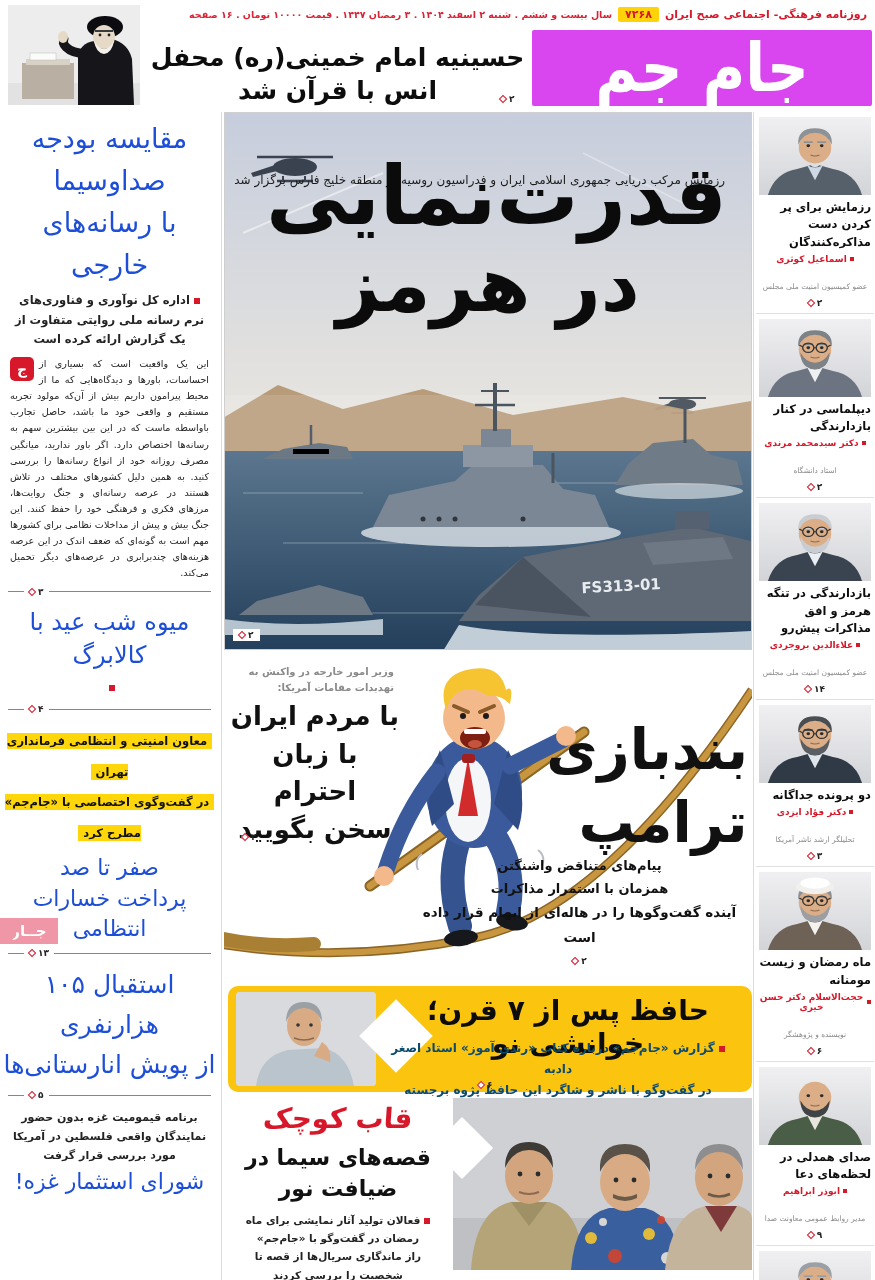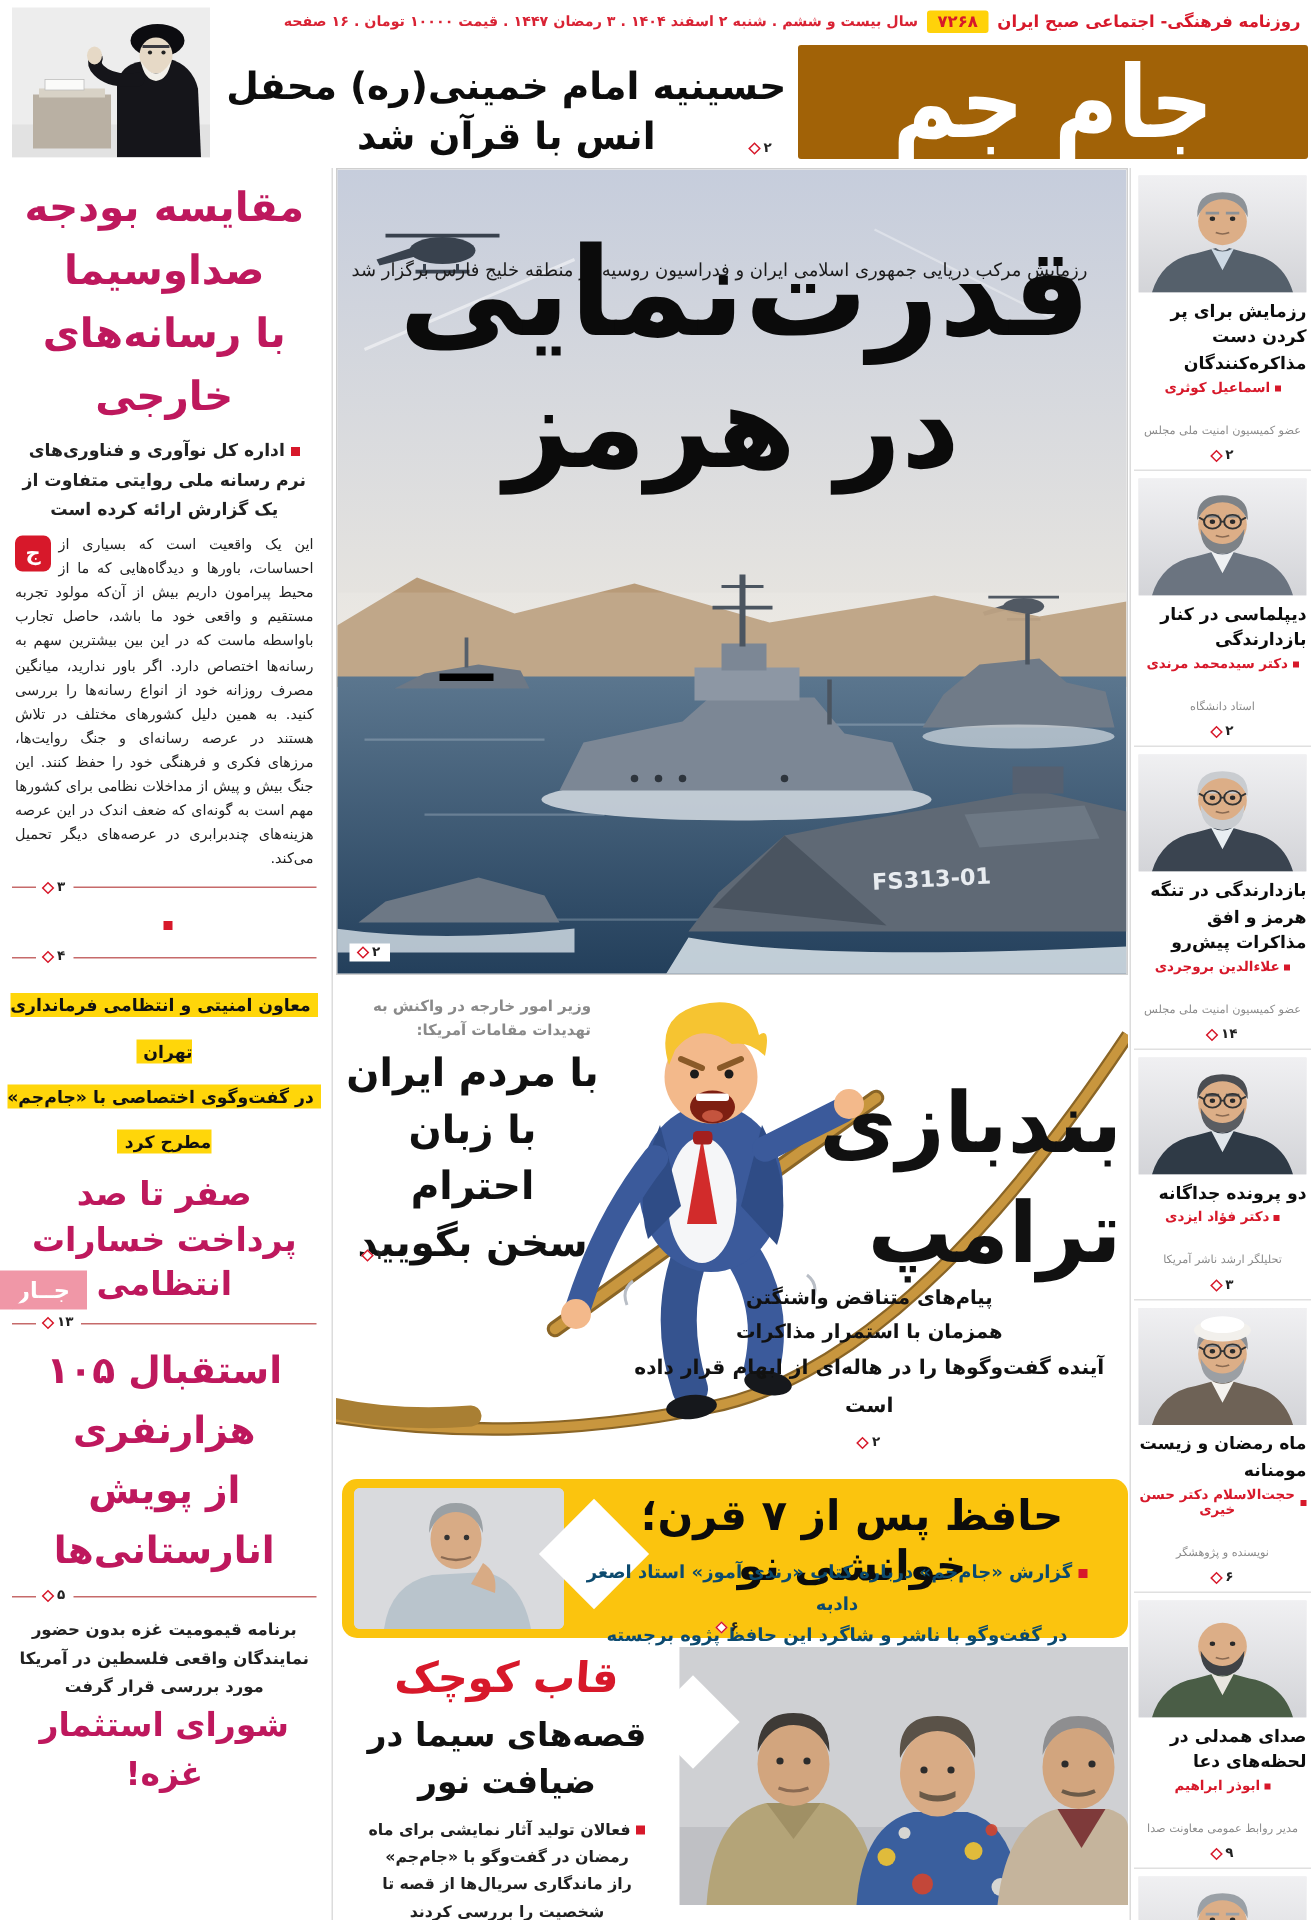--- a/index.html
+++ b/index.html
@@ -8,36 +8,36 @@
   
   .topline{position:absolute;top:7px;left:8px;right:8px;display:flex;justify-content:flex-start;
            align-items:center;gap:6px;font-size:9.5px;color:#d7182a;}
   .tagline{font-weight:bold;font-size:11px;}
   .issue-badge{background:#ffd20a;color:#d7182a;font-weight:bold;padding:1px 7px;border-radius:2px;font-size:11px;}
   .dateline{font-size:9.5px;font-weight:bold;opacity:.95;}
   .khamenei{position:absolute;top:5px;left:8px;width:132px;height:100px;background:#efefef;overflow:hidden;}
   .mast-headline{position:absolute;top:42px;left:150px;width:375px;font-size:25px;font-weight:bold;
                  text-align:center;line-height:1.3;color:#0d0d0d;}
   .mast-marker{position:absolute;top:94px;left:500px;}
-  .logo{position:absolute;top:30px;right:3px;width:340px;height:76px;background:#a16207;
+  .logo{position:absolute;top:30px;right:3px;width:340px;height:76px;background:#d946ef;
         display:flex;align-items:center;justify-content:center;border-radius:2px;}
   .logo span{color:#fff;font-size:58px;font-weight:bold;letter-spacing:-3px;transform:scaleY(1.15);}
   
   .vline{position:absolute;top:112px;bottom:0;width:1px;background:#dcdcdc;}
   
   .pgm{display:inline-flex;align-items:center;gap:3px;font-size:9px;color:#222;font-weight:bold;direction:rtl;}
   .pgm b{font-weight:bold;}
   .dmd{width:4px;height:4px;border:1.3px solid #d7182a;transform:rotate(45deg);display:inline-block;background:#fff;}
   .rulerow{display:flex;align-items:center;gap:5px;margin:5px 8px;}
   .rulerow .ln{height:1px;background:#c66a6a;}
   .rulerow .long{flex:1;} .rulerow .short{width:16px;}
   .rb{width:6px;height:6px;background:#d7182a;display:inline-block;margin-left:4px;flex:none;}
   
   .leftcol{position:absolute;left:0;top:112px;width:219px;}
-  .lh1{font-weight:bold;text-align:center;color:#be185d;}
+  .lh1{font-weight:normal;text-align:center;color:#1d4ed8;}
   .a1-h{font-size:27px;line-height:1.55;padding-top:6px;}
   .sub{font-size:11.5px;font-weight:bold;line-height:1.7;text-align:center;color:#222;padding:6px 10px 2px;}
   .sub .rb{vertical-align:middle;}
   .a1-body{font-size:9.6px;line-height:1.68;text-align:justify;color:#222;padding:4px 10px 0;}
   .jam-icon{float:left;width:24px;height:24px;background:#d7182a;border-radius:5px;color:#fff;font-weight:bold;
             text-align:center;line-height:24px;font-size:14px;margin:1px 5px 2px 0;}
   .a2-h{font-size:24px;line-height:1.4;padding-top:4px;}
   .ykick{text-align:center;padding-top:6px;line-height:1.9;}
   .ykick span{background:#ffd60a;font-size:11.5px;font-weight:bold;padding:1px 5px;}
   .a3-h1{font-size:22px;line-height:1.5;padding-top:4px;}
@@ -193,20 +193,21 @@
         <i class="ln long"></i>
         <span class="pgm">
             <b>۳</b>
             <i class="dmd"></i>
           </span>
         <i class="ln short"></i>
       </div>
     </div>
 
     <div>
+      <div class="lh1 a2-h">میوه شب عید با کالابرگ</div>
       <div class="sub" style="font-size:11px">
         <i class="rb"></i>
       </div>
       <div class="rulerow">
         <i class="ln long"></i>
         <span class="pgm">
             <b>۴</b>
             <i class="dmd"></i>
           </span>
         <i class="ln short"></i>

